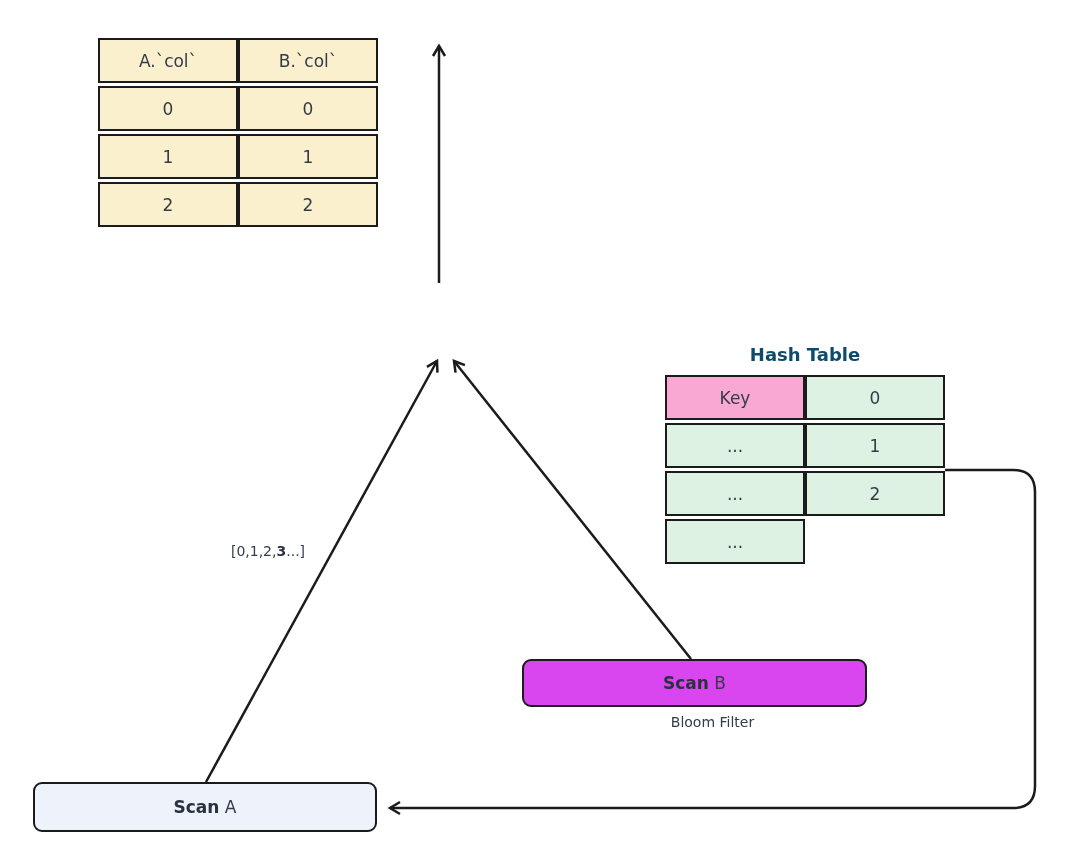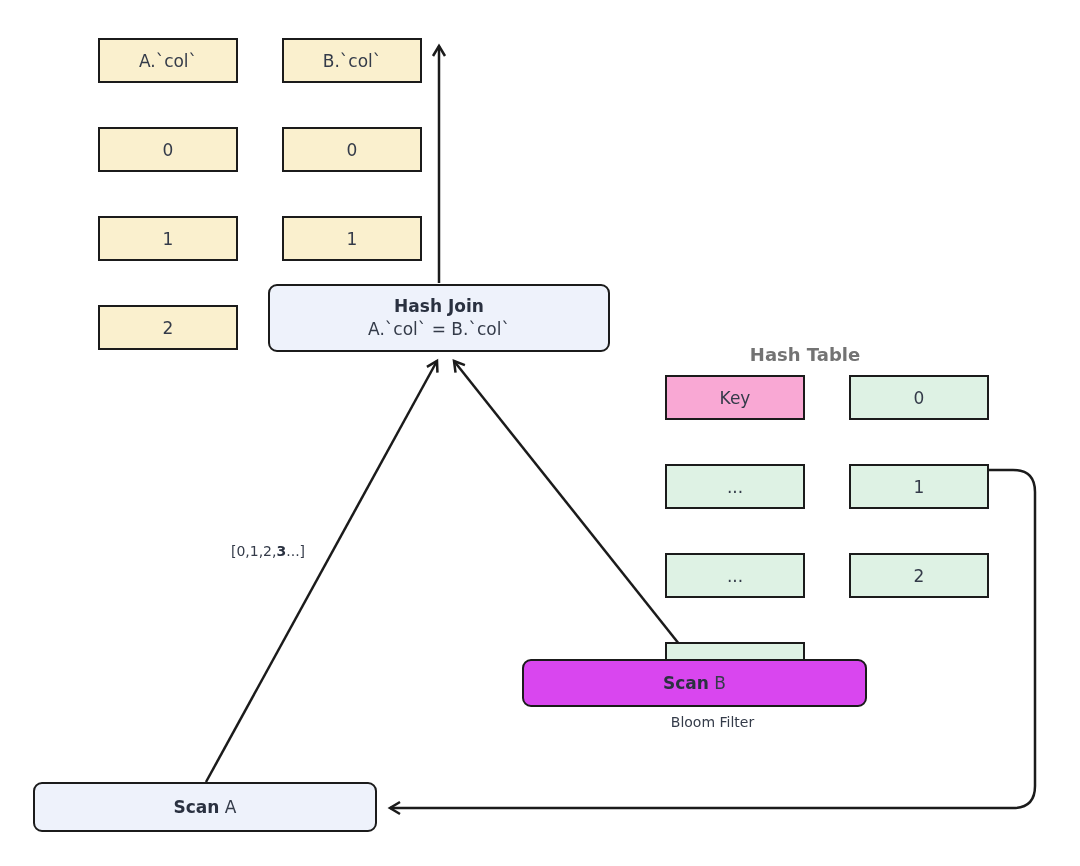--- a/index.html
+++ b/index.html
@@ -21,36 +21,35 @@
     width: 1080px; height: 866px;
     pointer-events: none;
   }
   
   .dtable {
     position: absolute;
     display: grid;
     grid-template-columns: 140px 140px;
     row-gap: 3px;
     column-gap: 0;
-    gap: 44px;
   }
   .dtable .cell {
     height: 45px;
     border: 2px solid #1b1b1b;
     display: flex;
     align-items: center;
     justify-content: center;
     font-size: 17px;
   }
   .table-title {
     position: absolute;
     font-weight: bold;
     font-size: 18px;
     text-align: center;
-    color: #737373;
+    color: #0c4a6e;
   }
   
   .node {
     position: absolute;
     background: #eef2fb;
     border: 2.5px solid #1b1b1b;
     border-radius: 9px;
     display: flex;
     flex-direction: column;
     align-items: center;
@@ -95,24 +94,20 @@
     <div class="cell" style="background-color: rgb(250, 240, 206);">A.`col`</div>
     <div class="cell" style="background-color: rgb(250, 240, 206);">B.`col`</div>
     <div class="cell" style="background-color: rgb(250, 240, 206);">0</div>
     <div class="cell" style="background-color: rgb(250, 240, 206);">0</div>
     <div class="cell" style="background-color: rgb(250, 240, 206);">1</div>
     <div class="cell" style="background-color: rgb(250, 240, 206);">1</div>
     <div class="cell" style="background-color: rgb(250, 240, 206);">2</div>
     <div class="cell" style="background-color: rgb(250, 240, 206);">2</div>
   </div>
 
-  <div class="node" style="left: 268px; top: 284px; width: 342px; height: 68px; background-color: rgb(238, 242, 251);">
-    <div class="title">Hash Join</div>
-    <div class="subtitle">A.`col` = B.`col`</div>
-  </div>
 
   <div class="table-title" style="left:665px; top:344px; width:280px;">Hash Table</div>
   <div class="dtable" style="left:665px; top:375px;">
     <div class="cell" style="background-color: #f9a8d4;">Key</div>
     <div class="cell" style="background-color: rgb(222, 242, 228);">0</div>
     <div class="cell" style="background-color: rgb(222, 242, 228);">...</div>
     <div class="cell" style="background-color: rgb(222, 242, 228);">1</div>
     <div class="cell" style="background-color: rgb(222, 242, 228);">...</div>
     <div class="cell" style="background-color: rgb(222, 242, 228);">2</div>
     <div class="cell" style="background-color: rgb(222, 242, 228);">...</div>

